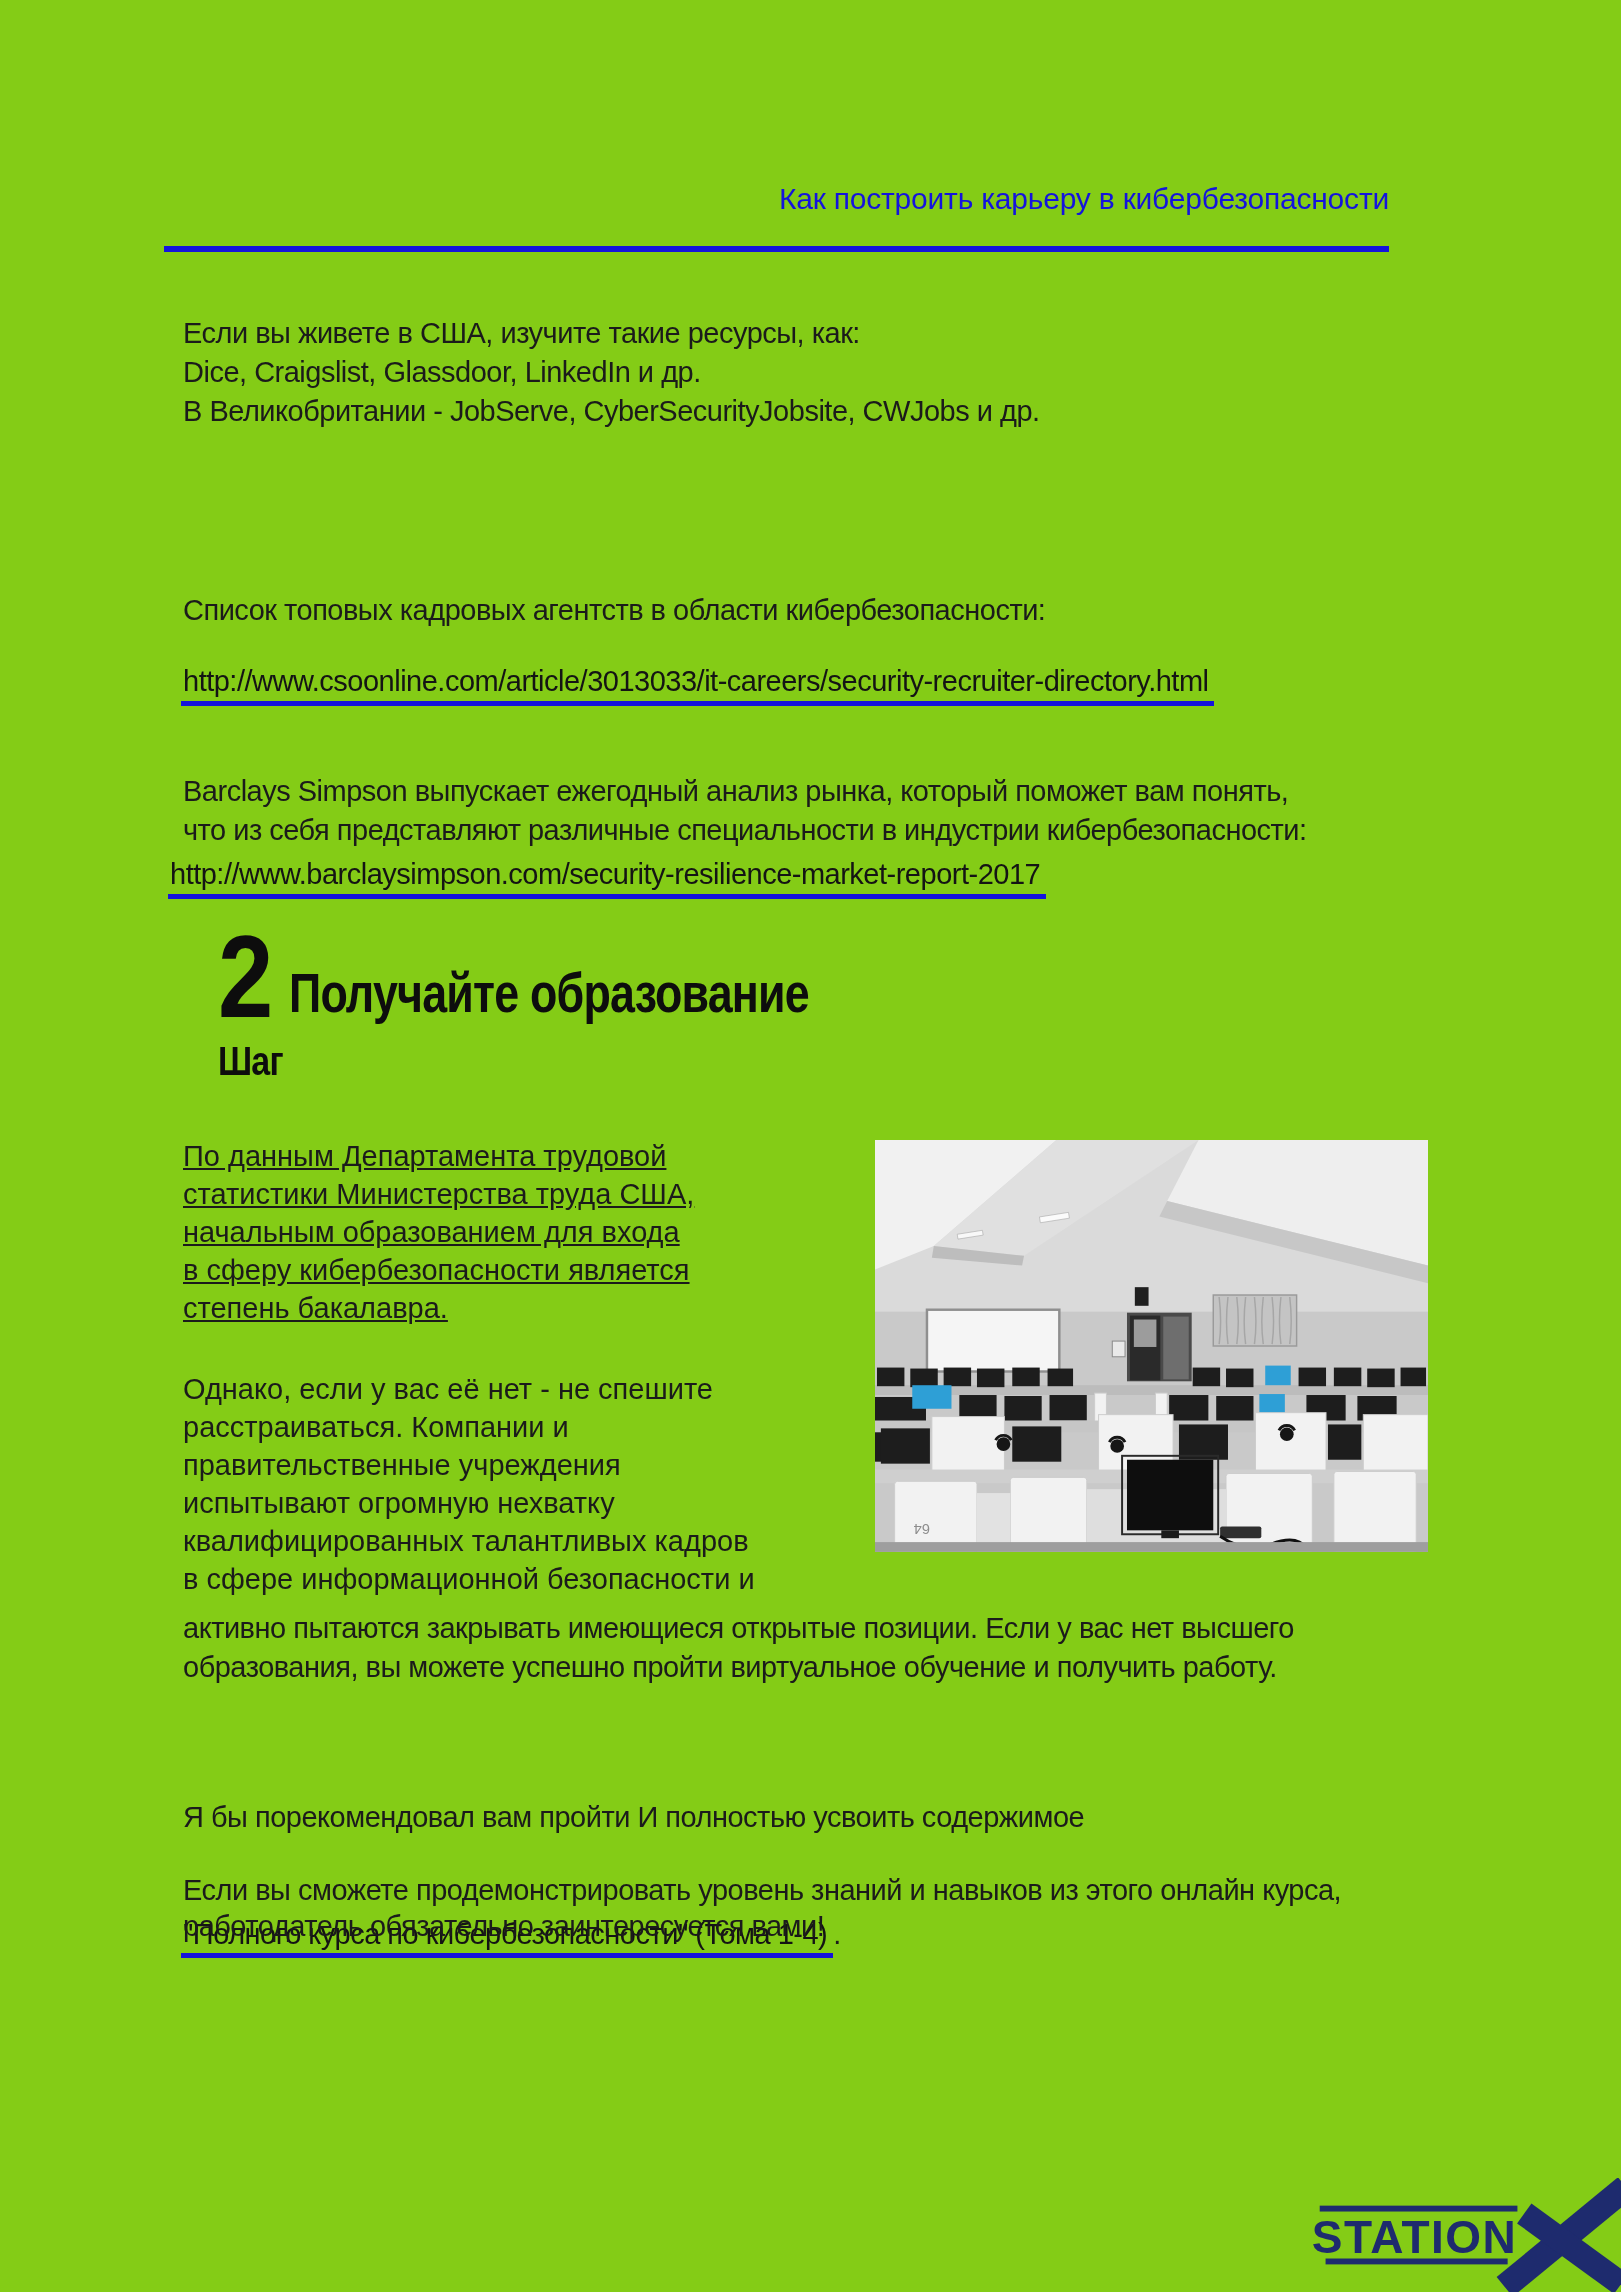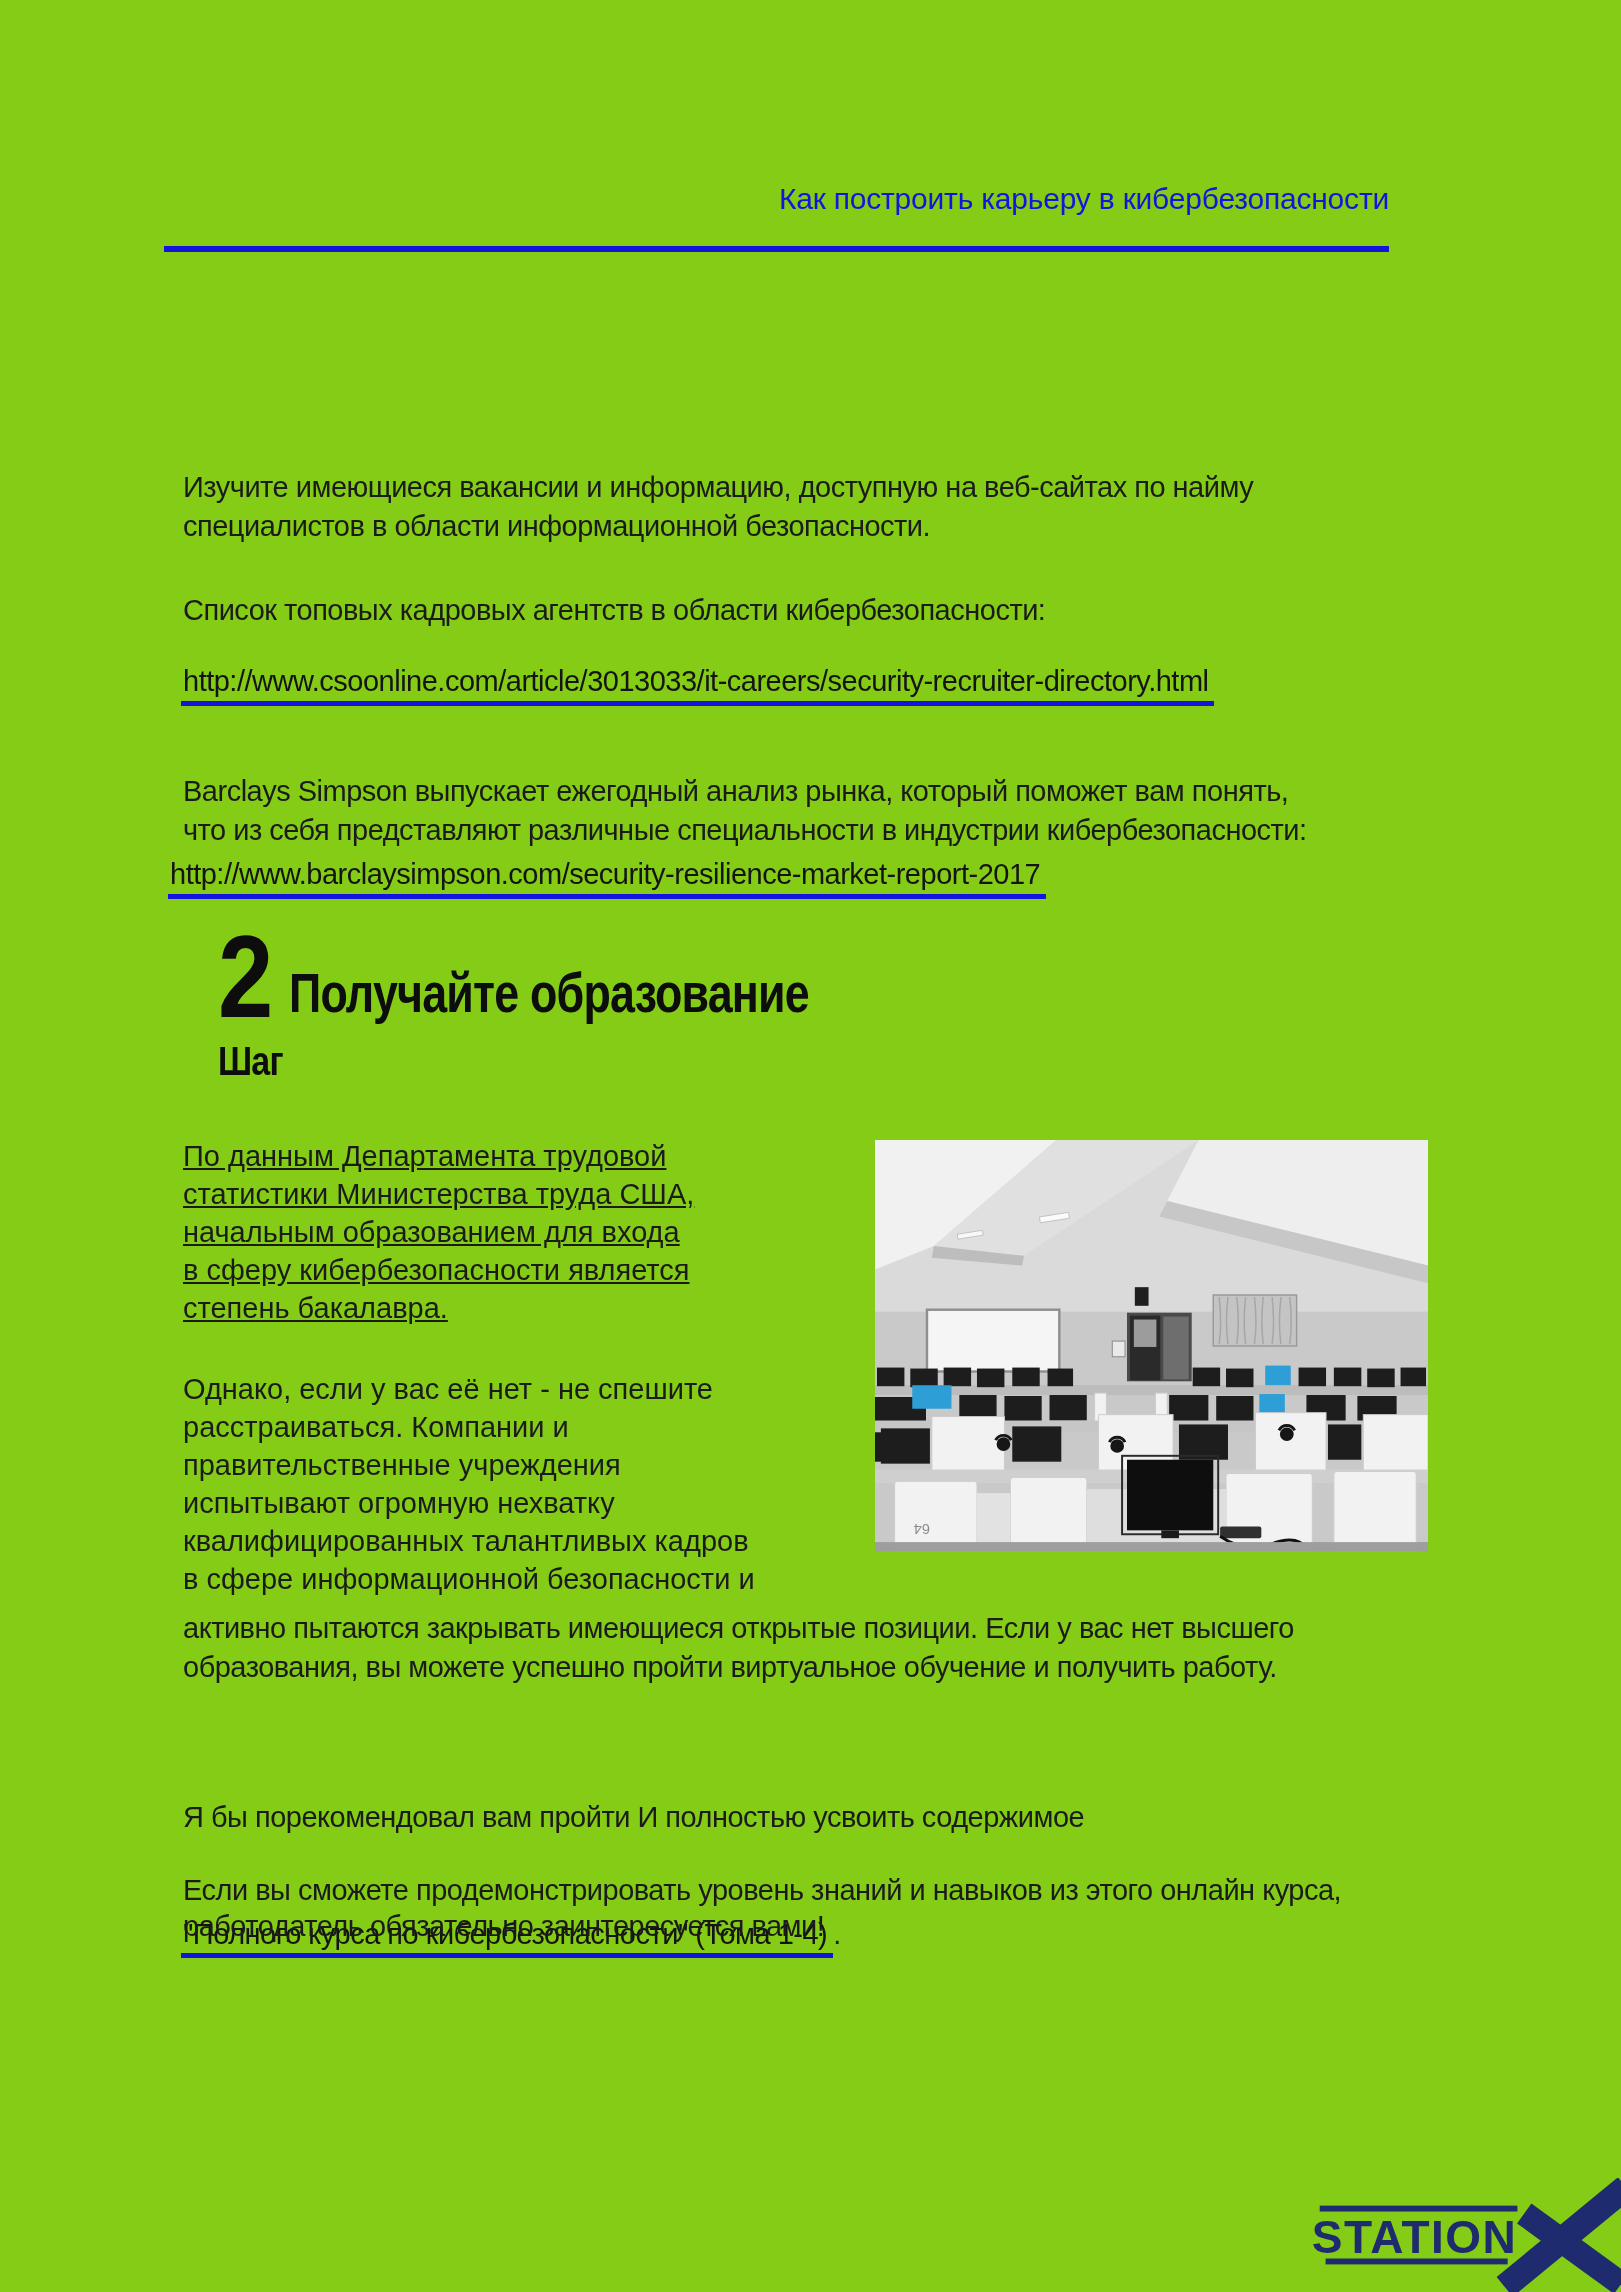--- a/index.html
+++ b/index.html
@@ -59,23 +59,24 @@
   .sr{position:absolute;width:1px;height:1px;opacity:0;overflow:hidden;pointer-events:none;}
 </style>
 </head>
 <body>
 
 <div class="page">
 
   <div class="abs doc-title" style="top:182px;left:164px;">Как построить карьеру в кибербезопасности</div>
   <div class="abs header-rule" style="top:246px;left:164px;"></div>
 
-
-  <div class="abs body-text" style="top:468px;left:183px;width:1372px;">Изучите имеющиеся вакансии и информацию, доступную на веб-сайтах по найму
-специалистов в области информационной безопасности.</div>
+  <div class="abs body-text" style="top:314px;left:183px;width:1372px;">Если вы живете в США, изучите такие ресурсы, как:
+Dice, Craigslist, Glassdoor, LinkedIn и др.
+В Великобритании - JobServe, CyberSecurityJobsite, CWJobs и др.</div>
+
 
   <div class="abs body-text" style="top:591px;left:183px;width:1372px;">Список топовых кадровых агентств в области кибербезопасности:</div>
 
   <a class="abs doc-link" style="top:665px;left:183px;" href="#">http://www.csoonline.com/article/3013033/it-careers/security-recruiter-directory.html</a>
 
   <div class="abs body-text" style="top:772px;left:183px;width:1372px;">Barclays Simpson выпускает ежегодный анализ рынка, который поможет вам понять,
 что из себя представляют различные специальности в индустрии кибербезопасности:</div>
 
   <a class="abs doc-link" style="top:858px;left:170px;" href="#">http://www.barclaysimpson.com/security-resilience-market-report-2017</a>
 

